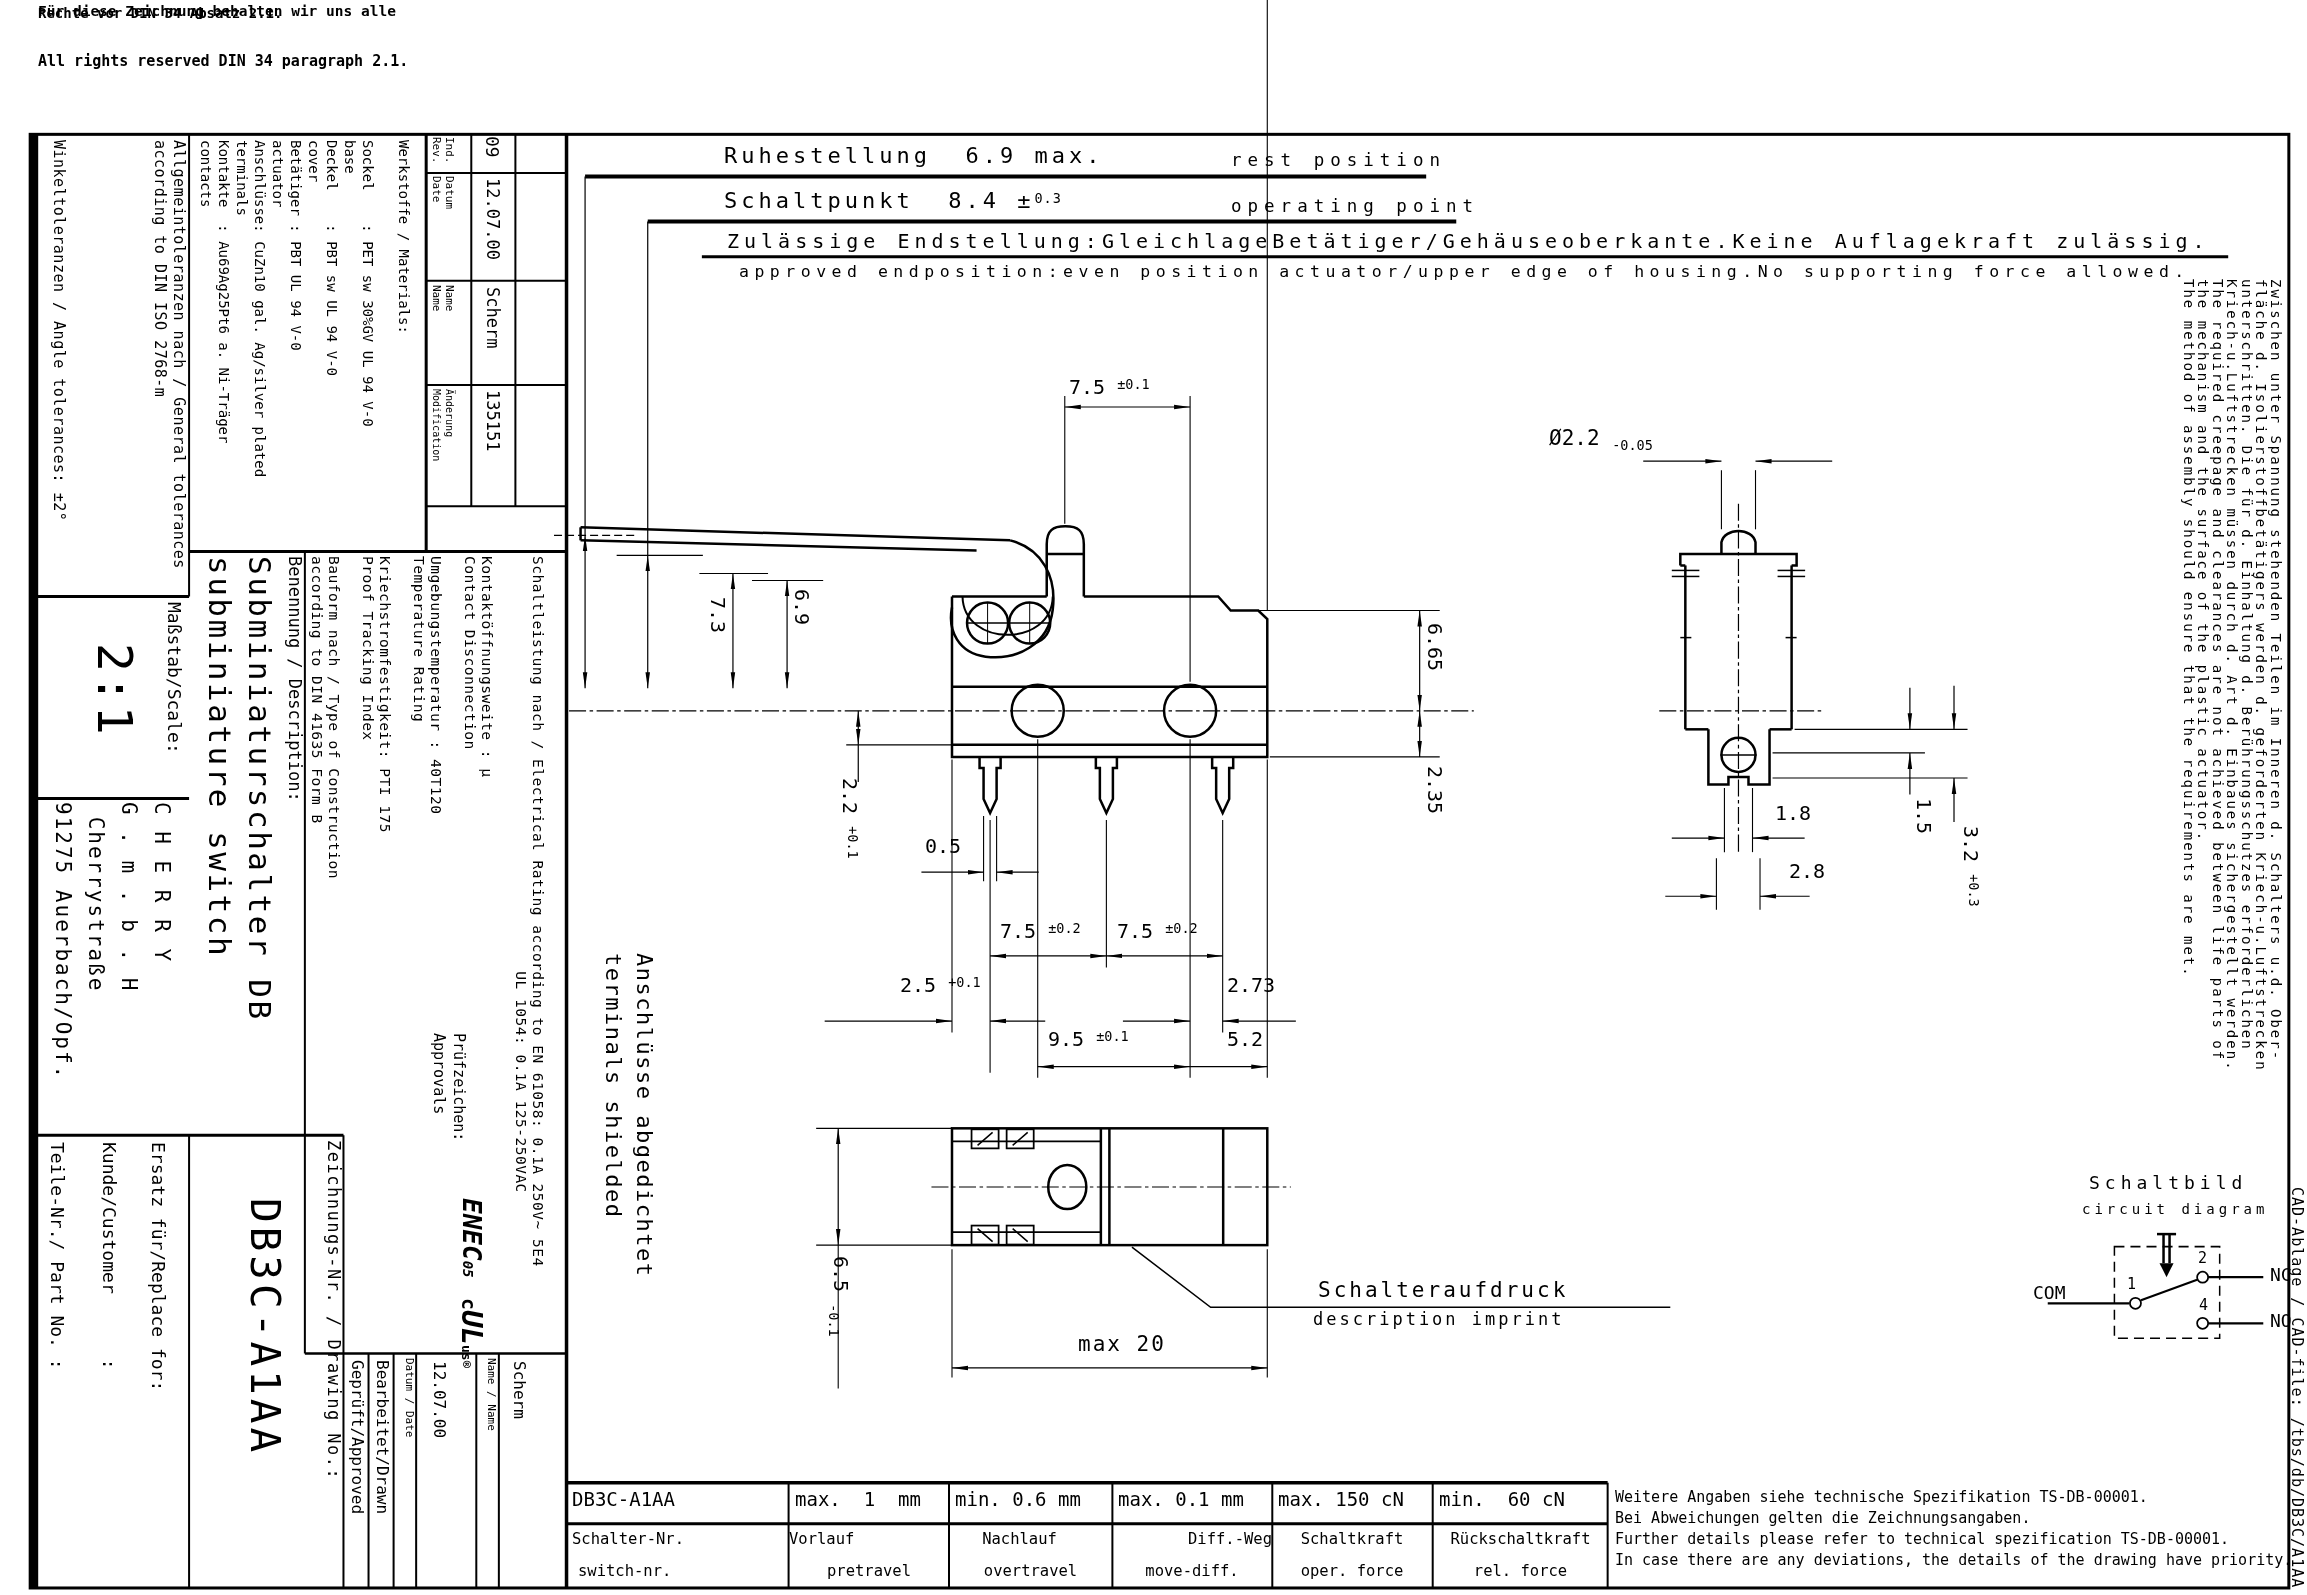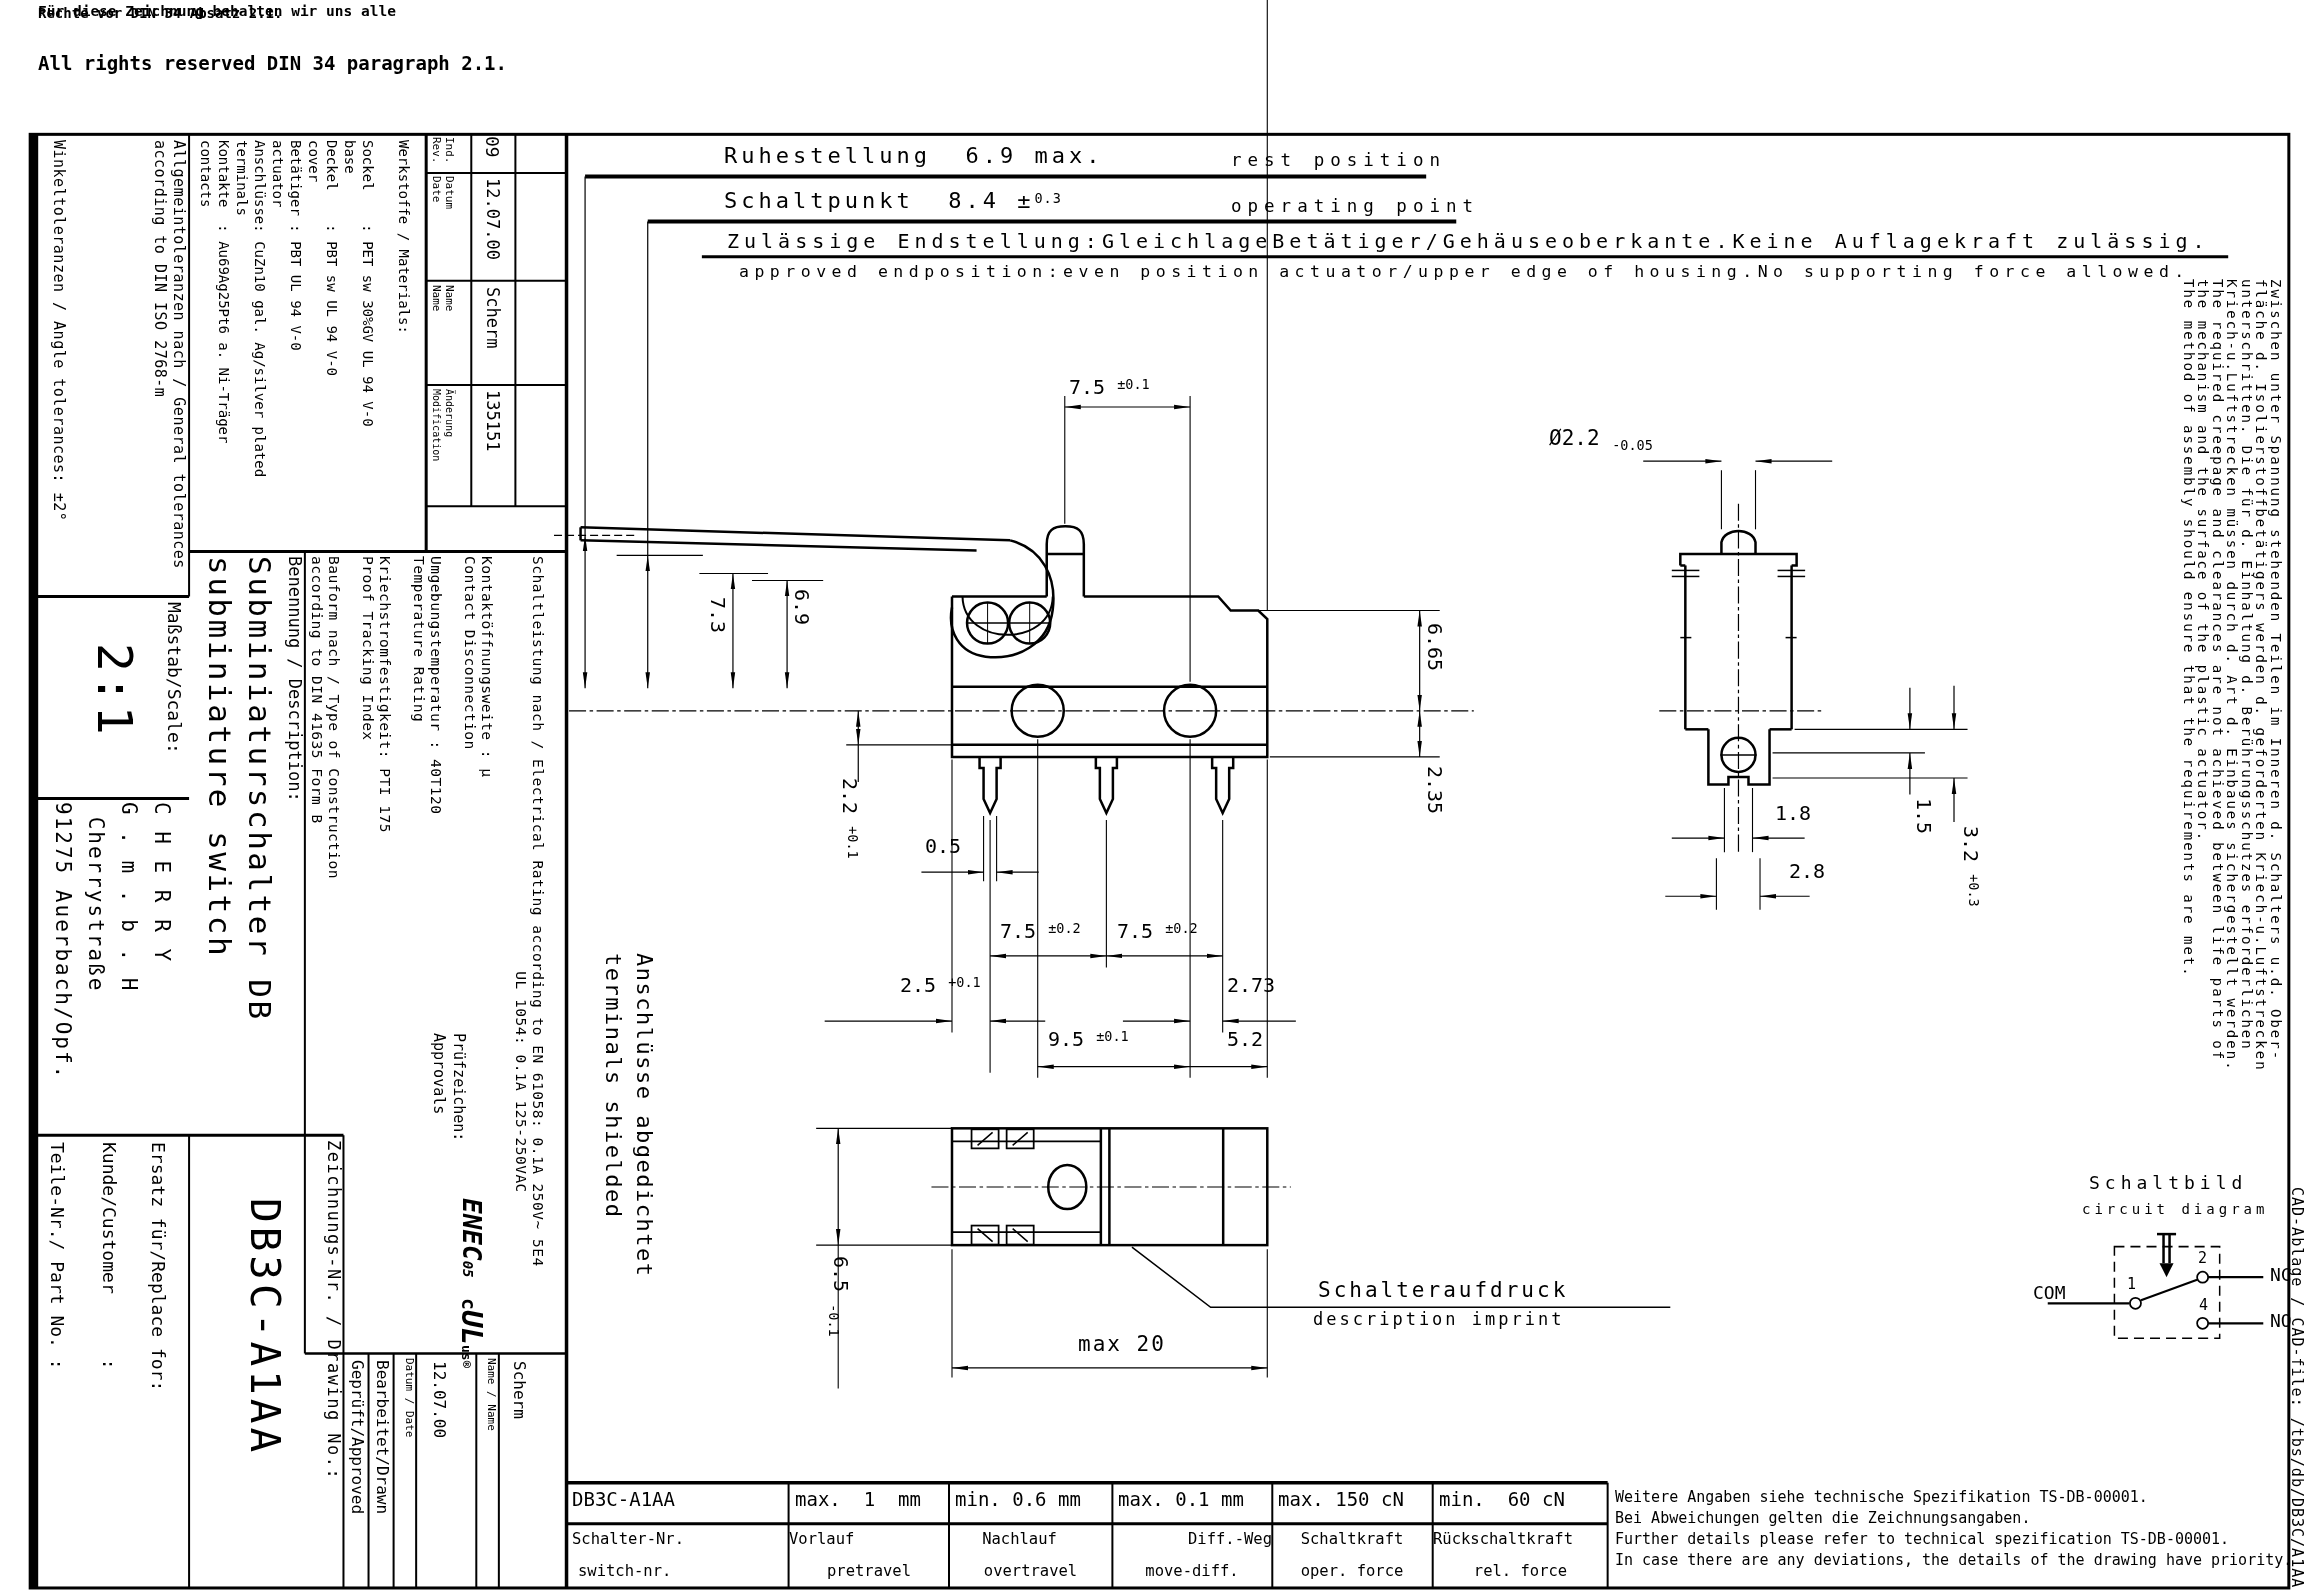--- a/index.html
+++ b/index.html
@@ -228,21 +228,21 @@
       <circle cx="4394" cy="2548" r="11"></circle>
       <line x1="4405" y1="2548" x2="4515" y2="2548" stroke-width="4.5"></line>
       <circle cx="4394" cy="2640" r="11"></circle>
       <line x1="4405" y1="2640" x2="4515" y2="2640" stroke-width="4.5"></line>
     </g>
   </g>
 </svg>
 
 <div class="t b" style="left:38px;top:4px;font-size:14.5px">Für diese Zeichnung behalten wir uns alle</div>
 <div class="t b" style="left:38px;top:6px;font-size:14px">Rechte vor DIN 34 Absatz 2.1.</div>
-<div class="t b" style="left:38px;top:54px;font-size:19px">All rights reserved DIN 34 paragraph 2.1.</div>
+<div class="t b" style="left:38px;top:54px;font-size:15px">All rights reserved DIN 34 paragraph 2.1.</div>
 
 <div class="t" style="left:724px;top:144px;font-size:22px;letter-spacing:4px">Ruhestellung  6.9 max.</div>
 <div class="t" style="left:1231px;top:151px;font-size:17.5px;letter-spacing:6px">rest position</div>
 <div class="t" style="left:724px;top:189px;font-size:22px;letter-spacing:4px"><span>Schaltpunkt  8.4 ±</span><span class="tol" style="letter-spacing:1px">0.3</span></div>
 <div class="t" style="left:1231px;top:197px;font-size:17.5px;letter-spacing:6px">operating point</div>
 <div class="t" style="left:727px;top:231px;font-size:20px;letter-spacing:5px">Zulässige Endstellung:GleichlageBetätiger/Gehäuseoberkante.Keine Auflagekraft zulässig.</div>
 <div class="t" style="left:739px;top:263px;font-size:16.5px;letter-spacing:5.5px">approved endposition:even position actuator/upper edge of housing.No supporting force allowed.</div>
 
 <div class="v" style="left:150px;top:140px;width:38px;height:454px">
     <div style="width:454px;height:38px;font-size:15px;line-height:19px;letter-spacing:0.5px">Allgemeintoleranzen nach / General tolerances
@@ -457,21 +457,21 @@
 <div class="t" style="left:955px;top:1490px;font-size:19px">min. 0.6 mm</div>
 <div class="t" style="left:1118px;top:1490px;font-size:19px">max. 0.1 mm</div>
 <div class="t" style="left:1278px;top:1490px;font-size:19px">max. 150 cN</div>
 <div class="t" style="left:1439px;top:1490px;font-size:19px">min.  60 cN</div>
 
 <div class="t" style="left:572px;top:1531px;font-size:15.5px">Schalter-Nr.</div>
 <div class="t" style="left:789px;top:1531px;width:160px;text-align:left;font-size:15.5px">Vorlauf</div>
 <div class="t" style="left:949px;top:1531px;width:141px;text-align:center;font-size:15.5px">Nachlauf</div>
 <div class="t" style="left:1112px;top:1531px;width:160px;text-align:right;font-size:15.5px">Diff.-Weg</div>
 <div class="t" style="left:1272px;top:1531px;width:160px;text-align:center;font-size:15.5px">Schaltkraft</div>
-<div class="t" style="left:1433px;top:1531px;width:175px;font-size:15.5px">Rückschaltkraft</div>
+<div class="t" style="left:1433px;top:1531px;width:175px;text-align:center;font-size:15.5px">Rückschaltkraft</div>
 
 <div class="t" style="left:578px;top:1563px;font-size:15.5px">switch-nr.</div>
 <div class="t" style="left:789px;top:1563px;width:160px;text-align:center;font-size:15.5px">pretravel</div>
 <div class="t" style="left:949px;top:1563px;width:163px;text-align:center;font-size:15.5px">overtravel</div>
 <div class="t" style="left:1112px;top:1563px;width:160px;text-align:center;font-size:15.5px">move-diff.</div>
 <div class="t" style="left:1272px;top:1563px;width:160px;text-align:center;font-size:15.5px">oper. force</div>
 <div class="t" style="left:1433px;top:1563px;width:175px;text-align:center;font-size:15.5px">rel. force</div>
 
 <div class="t" style="left:1615px;top:1487px;font-size:15px;line-height:21px">Weitere Angaben siehe technische Spezifikation TS-DB-00001.
 Bei Abweichungen gelten die Zeichnungsangaben.

